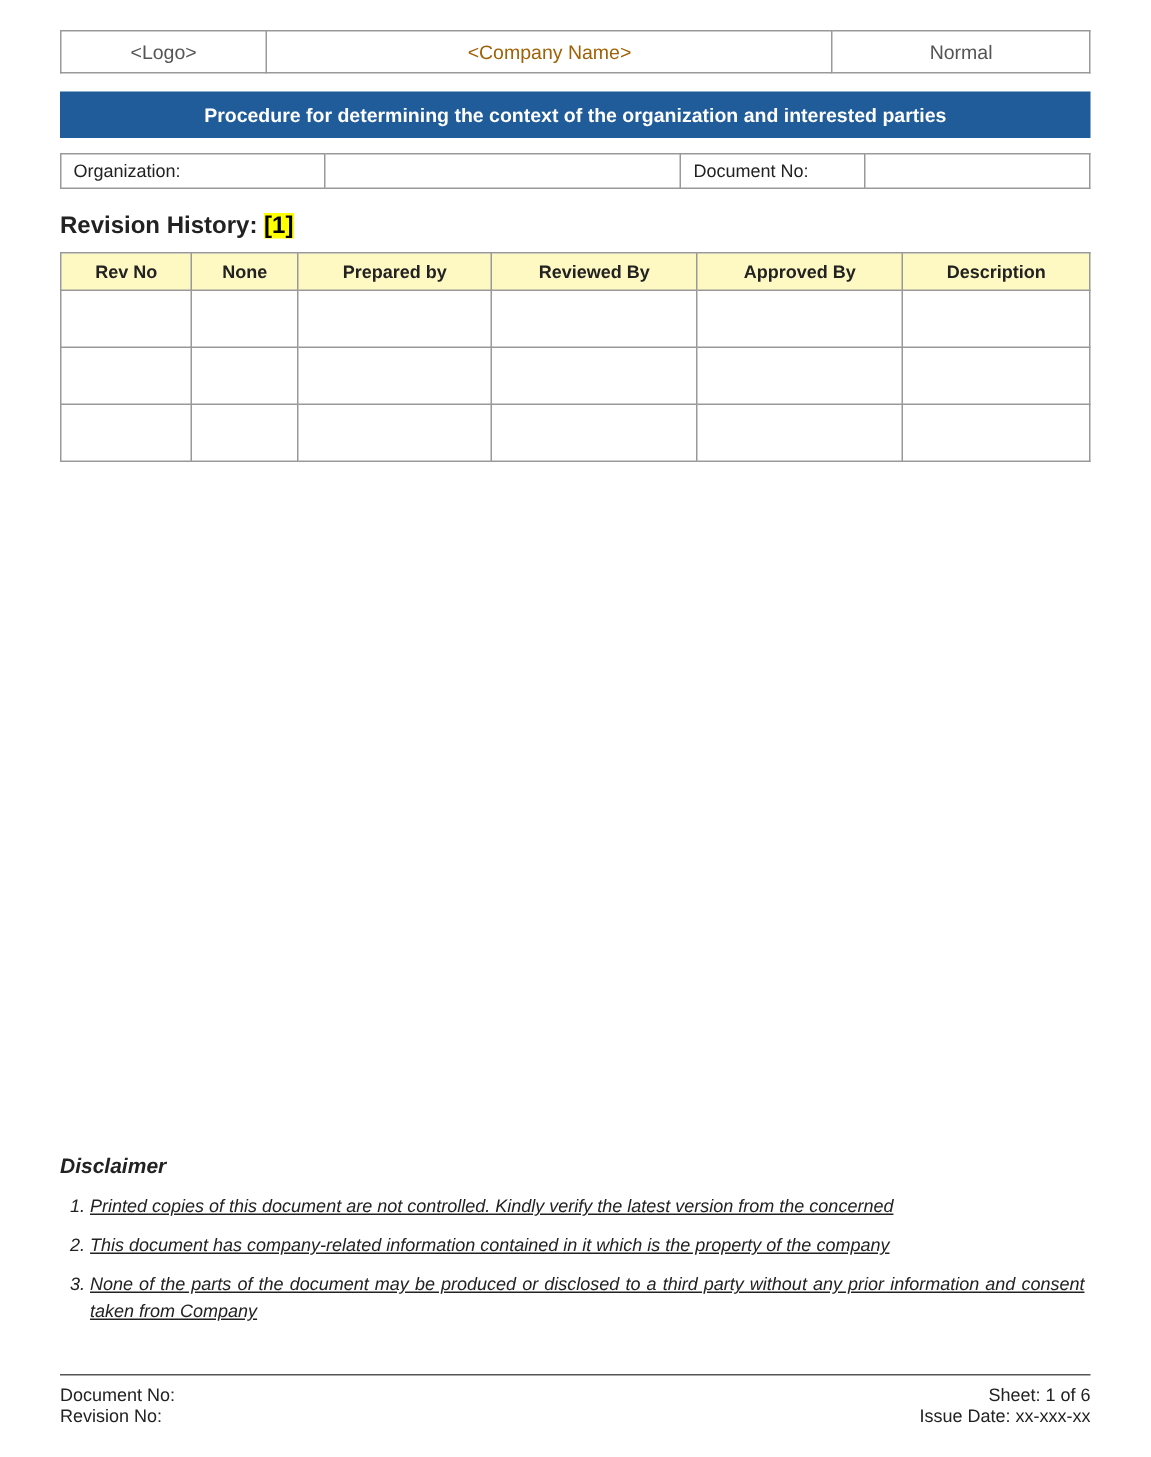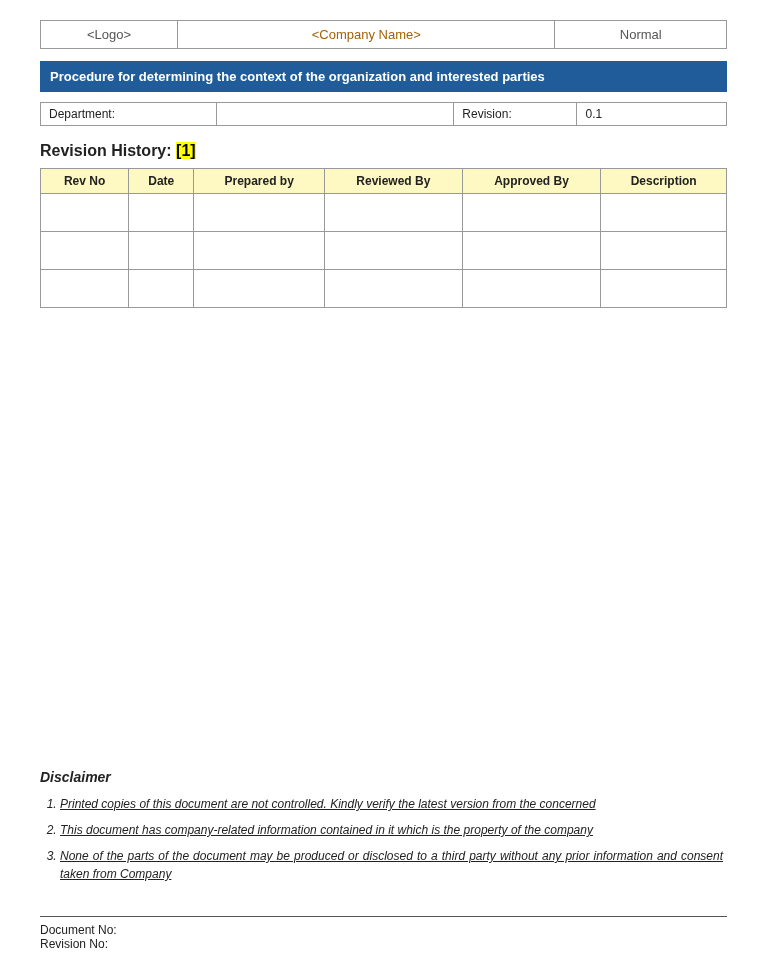--- a/index.html
+++ b/index.html
@@ -44,20 +44,21 @@
     }
 
     
     .title-banner {
       background-color: #1f5c99;
       color: #ffffff;
       font-weight: bold;
       font-size: 13px;
       padding: 8px 10px;
       margin-bottom: 10px;
+      text-align: center;
     }
 
     
     .info-table {
       width: 100%;
       border-collapse: collapse;
       margin-bottom: 16px;
     }
     .info-table td {
       border: 1px solid #999;
@@ -174,40 +175,40 @@
     <td class="header-company">&lt;Company Name&gt;</td>
     <td class="header-normal">Normal</td>
   </tr>
 </tbody>
   </table>
 
 <div class="title-banner">Procedure for determining the context of the organization and interested parties</div>
 
 <table class="info-table">
   <tbody>
-  <tr>
-    <td class="label-cell">Department:</td>
+      <tr>
+    <td class="label-cell">Organization:</td>
     <td class="value-cell"></td>
-    <td class="label-cell2">Revision:</td>
-    <td class="value-cell2">0.1</td>
+    <td class="label-cell2">Document No:</td>
+    <td class="value-cell2"></td>
   </tr>
 </tbody>
   </table>
 
 <div class="revision-heading">
   <span>Revision History:</span>
   <span> </span>
   <span class="bracket-num">[1]</span>
 </div>
 
 <table class="revision-table">
   <thead>
     <tr id="revision-header-row">
     <th>Rev No</th>
-        <th>Date</th>
+        <th>None</th>
         <th>Prepared by</th>
         <th>Reviewed By</th>
         <th>Approved By</th>
         <th>Description</th>
       </tr>
   </thead>
   <tbody id="revision-body">
   <tr>
         <td></td>
         <td></td>
@@ -248,13 +249,20 @@
   <div class="footer-left">
     <span>
       <span>Document No:</span>
       <span></span>
     </span>
     <span>
       <span>Revision No:</span>
       <span></span>
     </span>
   </div>
+  <div class="footer-right">
+    <span>Sheet: 1 of 6</span>
+    <span>
+      <span>Issue Date: </span>
+      <span>xx-xxx-xx</span>
+    </span>
+  </div>
 </div>
 
 </body></html>

